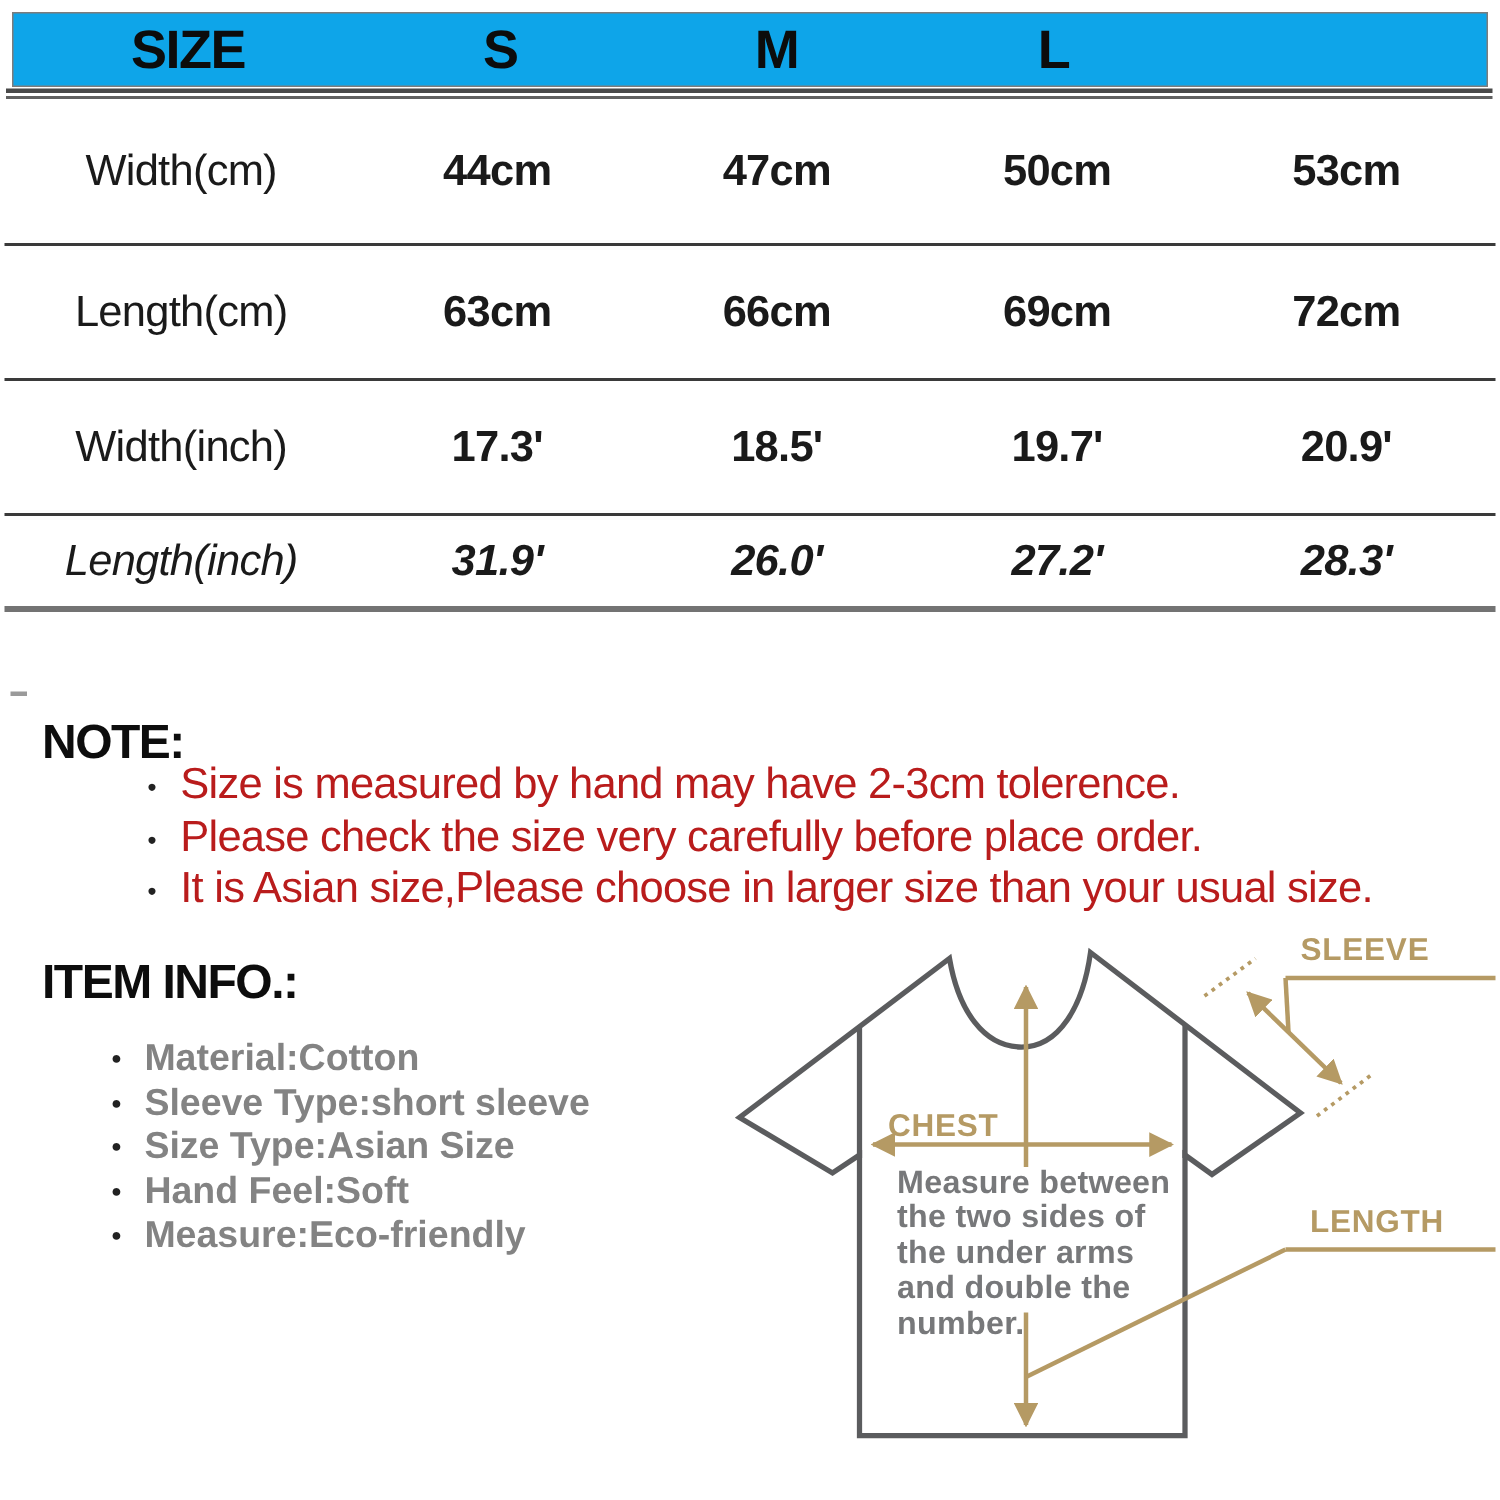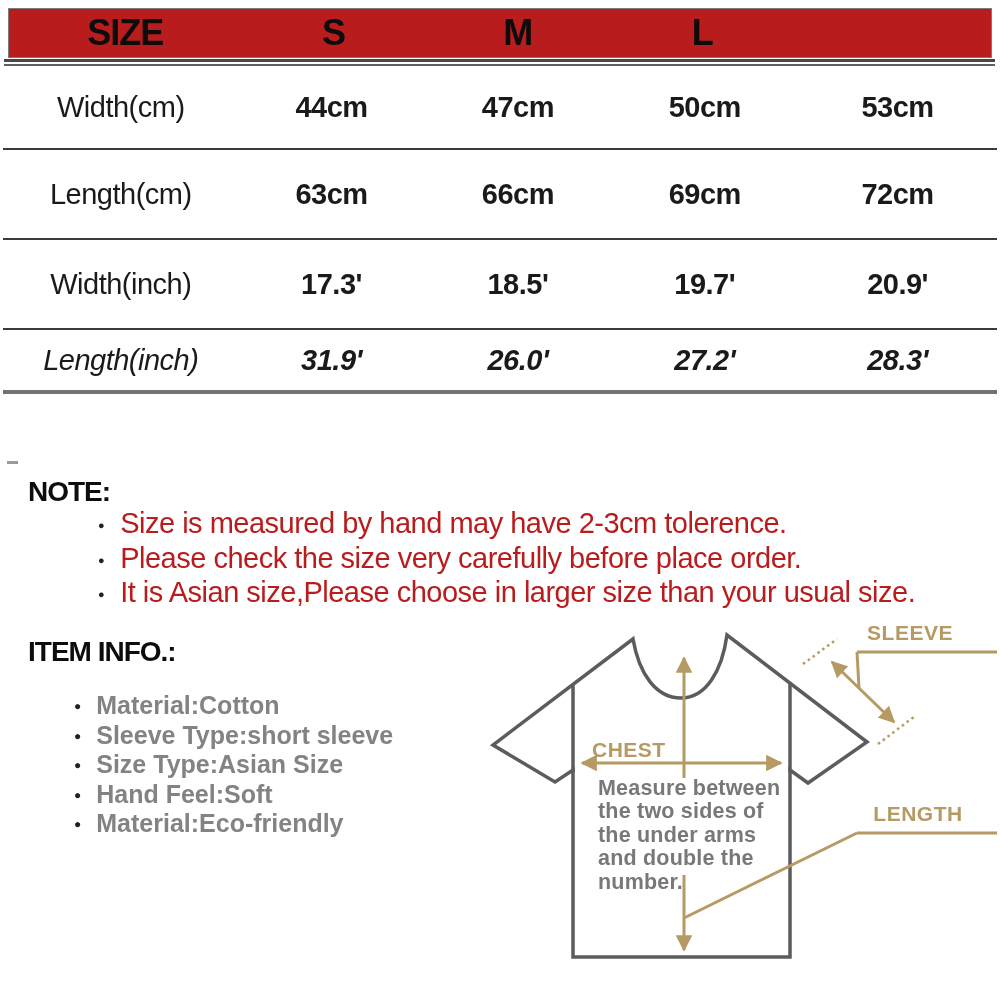--- a/index.html
+++ b/index.html
@@ -3,41 +3,41 @@
 <meta charset="utf-8">
 <style>
   html,body{margin:0;padding:0;background:#fff;}
   .page{
     position:relative;width:1000px;height:1000px;background:#ffffff;
     font-family:"Liberation Sans","DejaVu Sans",sans-serif;overflow:hidden;
   }
   
   .thead{
     position:absolute;left:8px;top:8px;width:982px;height:48px;
-    background:#b91c1c;border:1px solid #7c7c7c;display:flex;align-items:center;
+    background:#0ea5e9;border:1px solid #7c7c7c;display:flex;align-items:center;
   }
   .thead .cell{
     text-align:center;font-size:36px;font-weight:bold;color:#0c0c0c;
     letter-spacing:-1px;
   }
   .hline1{position:absolute;left:4px;top:59px;width:991px;height:3px;background:#494949;}
   .hline2{position:absolute;left:4px;top:64px;width:991px;height:2px;background:#606060;}
   .trows{position:absolute;left:3px;top:67px;width:994px;}
-  .trow{display:flex;align-items:center;box-sizing:border-box;border-bottom:2px solid #3a3a3a;height:83px;}
+  .trow{display:flex;align-items:center;box-sizing:border-box;border-bottom:2px solid #3a3a3a;height:97px;}
   .trow.r2,.trow.r3{height:90px;}
   .trow.r4{height:64px;border-bottom:4px solid #737373;font-style:italic;}
   .trow .cell{text-align:center;color:#1a1a1a;letter-spacing:-0.5px;}
   .trow .label{font-size:29px;font-weight:normal;}
   .trow .val{font-size:29px;font-weight:bold;}
   .c0{width:23.7%;} .c1{width:18.7%;} .c2{width:18.8%;} .c3{width:18.8%;} .c4{width:20%;}
   
   .dash{position:absolute;left:7px;top:461px;width:11px;height:3px;background:#9a9a9a;}
   
   .sec-heading{
-    position:absolute;margin:0;color:#0d0d0d;font-weight:bold;font-size:28px;
+    position:absolute;margin:0;color:#0d0d0d;font-weight:bold;font-size:32px;
     letter-spacing:-1px;
   }
   .note-heading{left:28px;top:476px;}
   .info-heading{left:28px;top:636px;}
   ul.blist{list-style:none;margin:0;padding:0;position:absolute;}
   ul.blist li{display:flex;align-items:baseline;}
   ul.blist li::before{content:"●";flex:0 0 auto;}
   .note-list{left:98px;top:507px;}
   .note-list li{height:34.5px;font-size:29px;font-weight:normal;color:#b91c1c;letter-spacing:-0.5px;}
   .note-list li::before{font-size:11px;color:#222;margin-right:16px;transform:translateY(-4px);}
@@ -117,21 +117,21 @@
     <li>
         <span>Sleeve Type:short sleeve</span>
       </li>
     <li>
         <span>Size Type:Asian Size</span>
       </li>
     <li>
         <span>Hand Feel:Soft</span>
       </li>
     <li>
-        <span>Material:Eco-friendly</span>
+        <span>Measure:Eco-friendly</span>
       </li>
   </ul>
 
   <svg class="diagram" width="530" height="400" viewBox="0 0 530 400">
     <defs>
       <marker id="arr" viewBox="0 0 10 10" refX="9" refY="5" markerWidth="5.5" markerHeight="5.5" orient="auto-start-reverse">
         <path d="M0,0 L10,5 L0,10 z" fill="#b59a64"></path>
       </marker>
     </defs>
 

